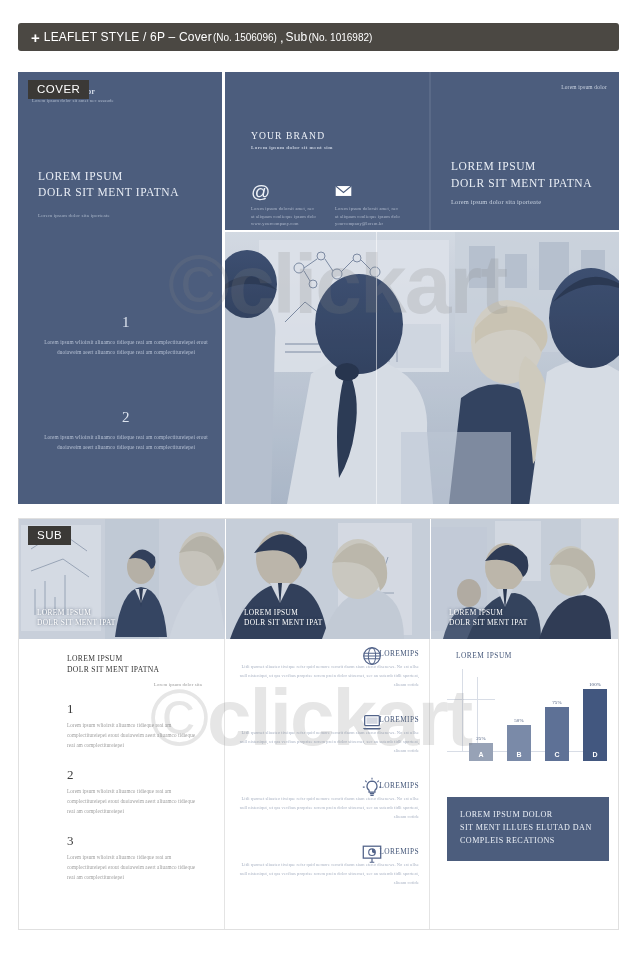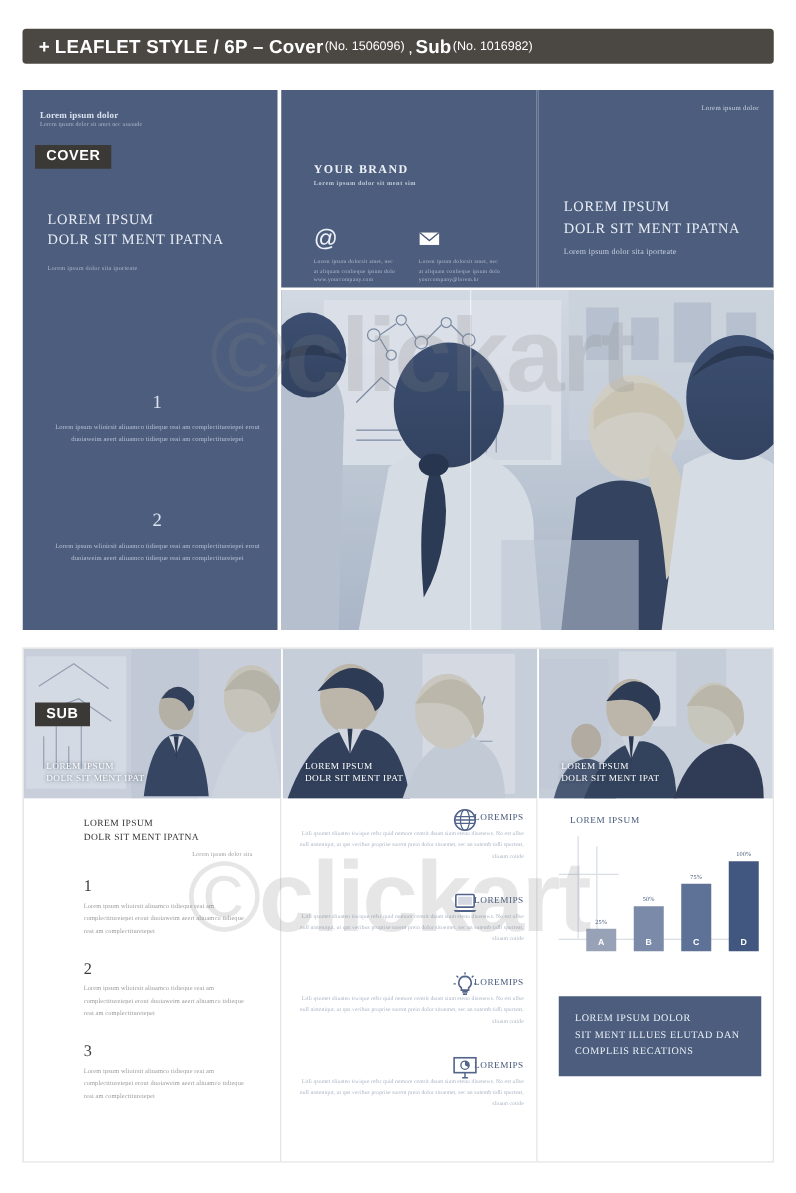--- a/index.html
+++ b/index.html
@@ -17,21 +17,21 @@
     width: 601px; height: 28px;
     background: #4b4843;
     border-radius: 3px;
     display: flex; align-items: center;
     padding-left: 13px;
     color: #ffffff;
     white-space: nowrap;
     font-family: "Liberation Sans", sans-serif;
   }
   .tb-plus { font-size: 15px; font-weight: 700; margin-right: 4px; letter-spacing: 0; }
-  .tb-main { font-size: 15px; font-weight: 700; letter-spacing: .2px; }
+  .tb-main { font-size: 12px; font-weight: 400; letter-spacing: .2px; }
   .tb-no   { font-size: 10px; font-weight: 400; margin: 0 1px; }
   .tb-sep  { font-size: 13px; margin: 0 2px; }
 
   
   .sheet { position: absolute; border: 1px solid #dcdcdc; background: #fff; overflow: hidden; }
 
   
   #cover-sheet { left: 18px; top: 72px; width: 601px; height: 432px; border: none; }
 
   .cov-left {
@@ -49,24 +49,23 @@
   .cov-divider {
     position: absolute; left: 411px; top: 0; width: 2px; height: 158px;
     background: #5a6a88;
   }
 
   
   .badge {
     position: absolute; left: 10px; top: 8px;
     background: #3b3936; color: #fff;
     font-family: "Liberation Sans", sans-serif;
-    font-size: 11.5px; font-weight: 700; letter-spacing: .5px;
+    font-size: 11.5px; font-weight: 400; letter-spacing: .5px;
     padding: 3px 9px 4px 9px;
     z-index: 5;
-    margin-top: 36px;
   }
 
   .cov-left-top { position: absolute; left: 14px; top: 16px; width: 170px; }
   .cov-left-top .t1 { font-size: 7.2px; font-weight: 700; color: #dbe2ee; letter-spacing: .2px; }
   .cov-left-top .t2 { font-size: 4.8px; color: #aebacd; margin-top: 2px; letter-spacing: .12px; }
 
   .cov-left-mid { position: absolute; left: 20px; top: 96px; width: 175px; }
   .cov-left-mid .big {
     font-size: 11.5px; color: #e8edf5; line-height: 1.42; letter-spacing: .6px;
   }
@@ -81,21 +80,21 @@
   .numblock .body {
     font-size: 5.3px; color: #b6c1d4; line-height: 1.92; margin-top: 6px;
     letter-spacing: .1px;
   }
   #numblock-1 { top: 242px; }
   #numblock-2 { top: 337px; }
 
   
   .brand { position: absolute; left: 26px; top: 58px; }
   .brand .name {
-    font-size: 9.6px; color: #ecf0f7; font-weight: 700; letter-spacing: 1.1px;
+    font-size: 9.6px; color: #ecf0f7; font-weight: 400; letter-spacing: 1.1px;
   }
   .brand .tag {
     font-size: 5px; color: #c2cbdb; font-weight: 700; margin-top: 4px; letter-spacing: .45px;
   }
   .contact { position: absolute; width: 84px; }
   #contact-web  { left: 26px;  top: 110px; }
   #contact-mail { left: 110px; top: 110px; }
   .contact .ic { height: 18px; display: flex; align-items: center; color: #eef2f8; }
   .contact .ic .at { font-size: 19px; line-height: 1; font-family: "Liberation Sans", sans-serif; }
   .contact .lines { margin-top: 5px; }

